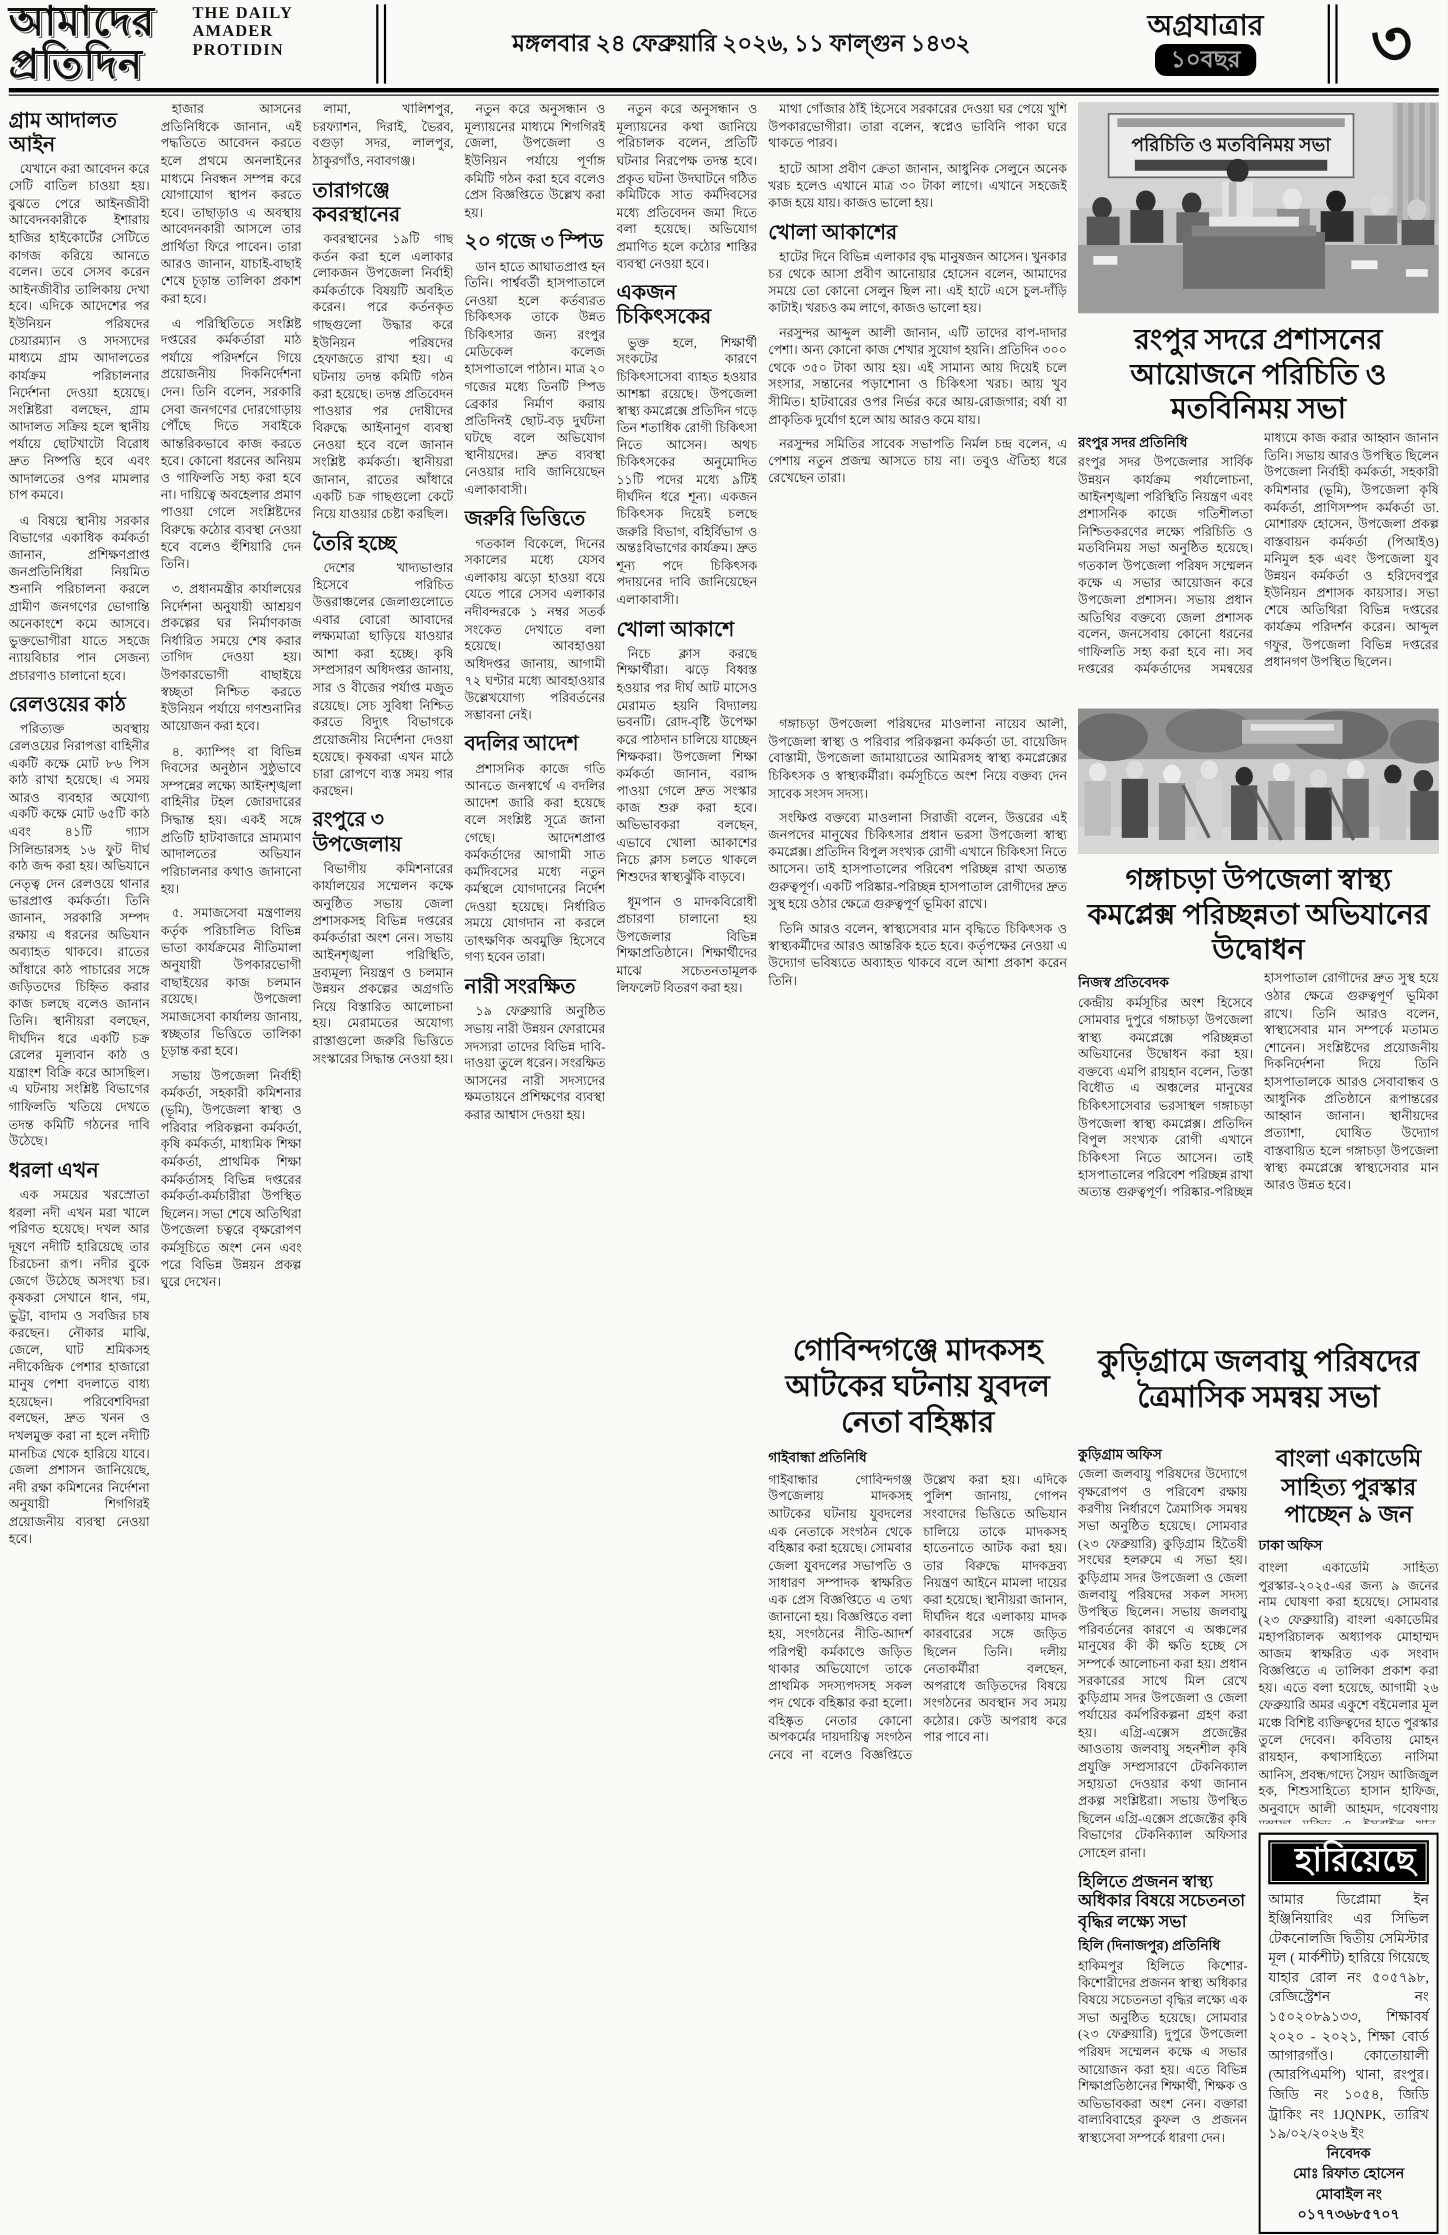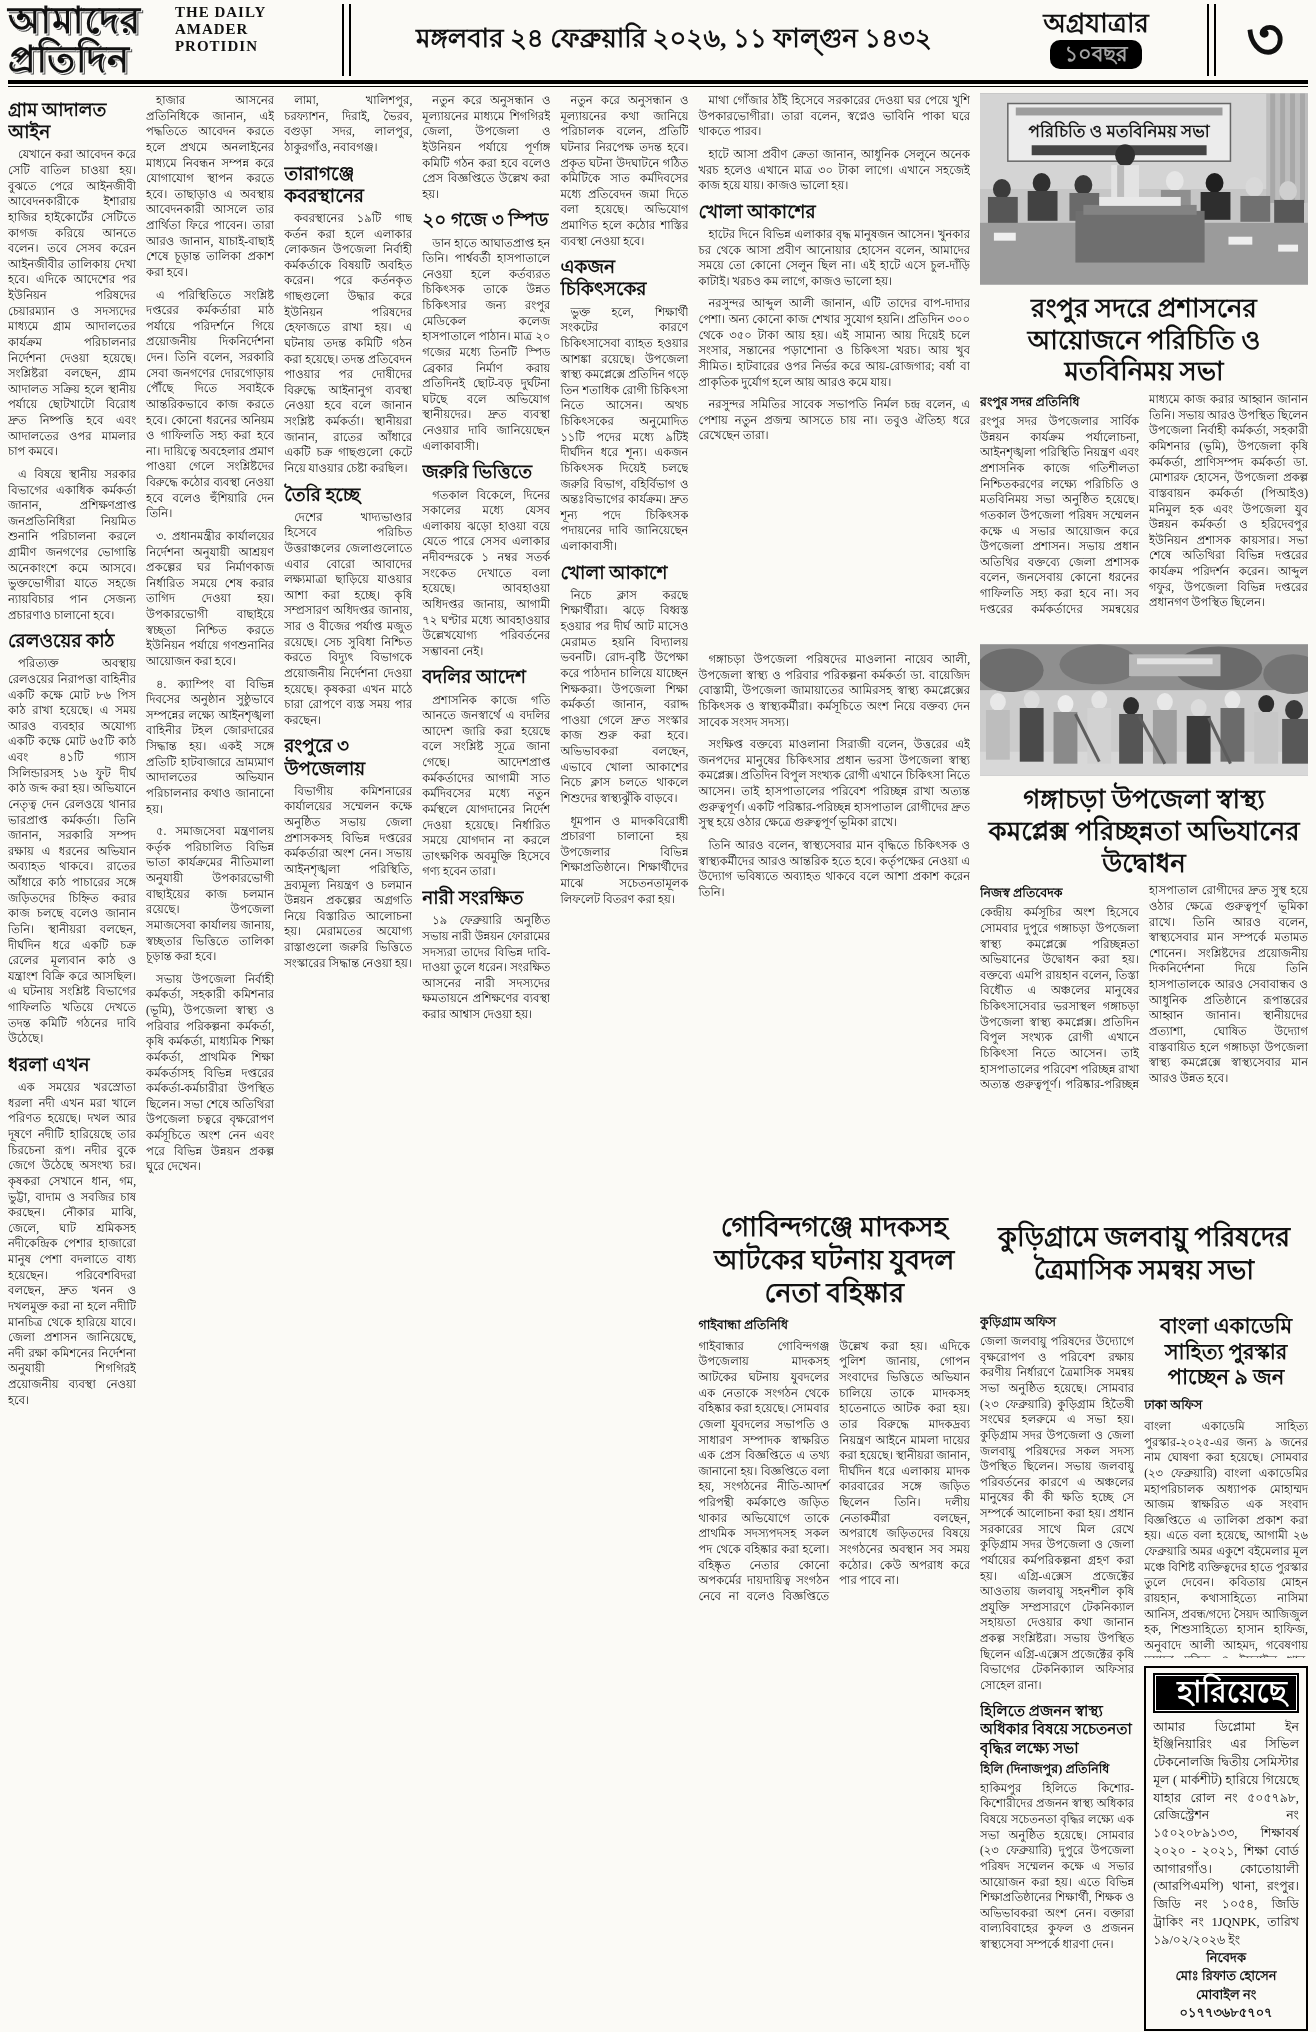--- a/index.html
+++ b/index.html
@@ -7,21 +7,21 @@
   #page{position:relative;width:1316px;height:2032px;background:#fbfaf6;margin:0 auto;overflow:hidden;}
 
   
   #masthead{display:flex;align-items:stretch;height:76px;padding:2px 8px 0 8px;}
   .logo-box{width:328px;display:flex;flex-direction:row;justify-content:space-between;}
   .logo-bn{font-size:37px;font-weight:bold;line-height:1.05;letter-spacing:1px;
            text-shadow:1px 1px 0 #fff,2px 2px 0 #444;}
   .logo-en{font-size:15px;font-weight:bold;letter-spacing:1px;margin-top:2px;}
   .vrule{width:5px;border-left:2px solid #000;border-right:2px solid #000;margin:2px 6px;}
   .date-zone{flex:1;display:flex;align-items:center;justify-content:center;}
-  .date-line{font-size:26px;font-weight:bold;}
+  .date-line{font-size:21px;font-weight:bold;}
   .anniv{width:210px;display:flex;flex-direction:column;align-items:center;justify-content:center;}
   .anniv-top{font-size:26px;font-weight:bold;line-height:1;}
   .anniv-badge{margin-top:3px;background:#000;color:#a3a3a3;font-size:21px;font-weight:bold;
                padding:2px 14px;border-radius:10px;line-height:1.15;}
   .pageno{width:86px;display:flex;align-items:center;justify-content:center;
           font-size:58px;font-weight:bold;line-height:1;}
   .hrule{margin:2px 8px 0 8px;border-top:4px solid #000;border-bottom:1px solid #000;height:2px;}
 
   
   #bodywrap{display:flex;gap:10px;padding:6px 8px 0 8px;height:1938px;}

